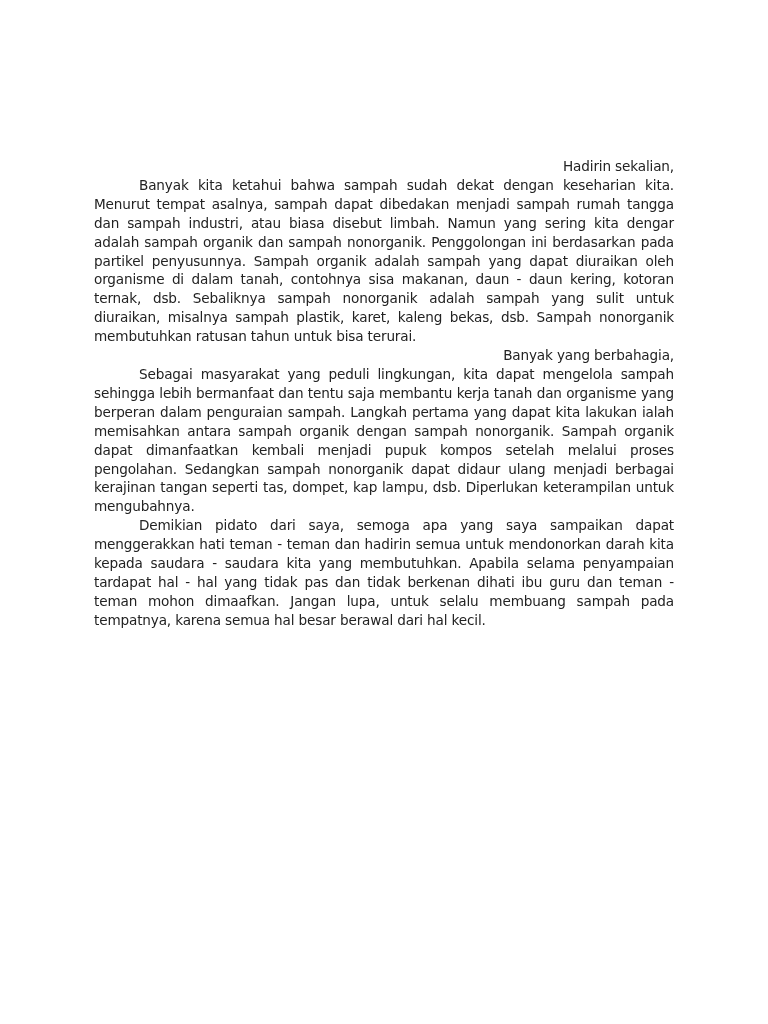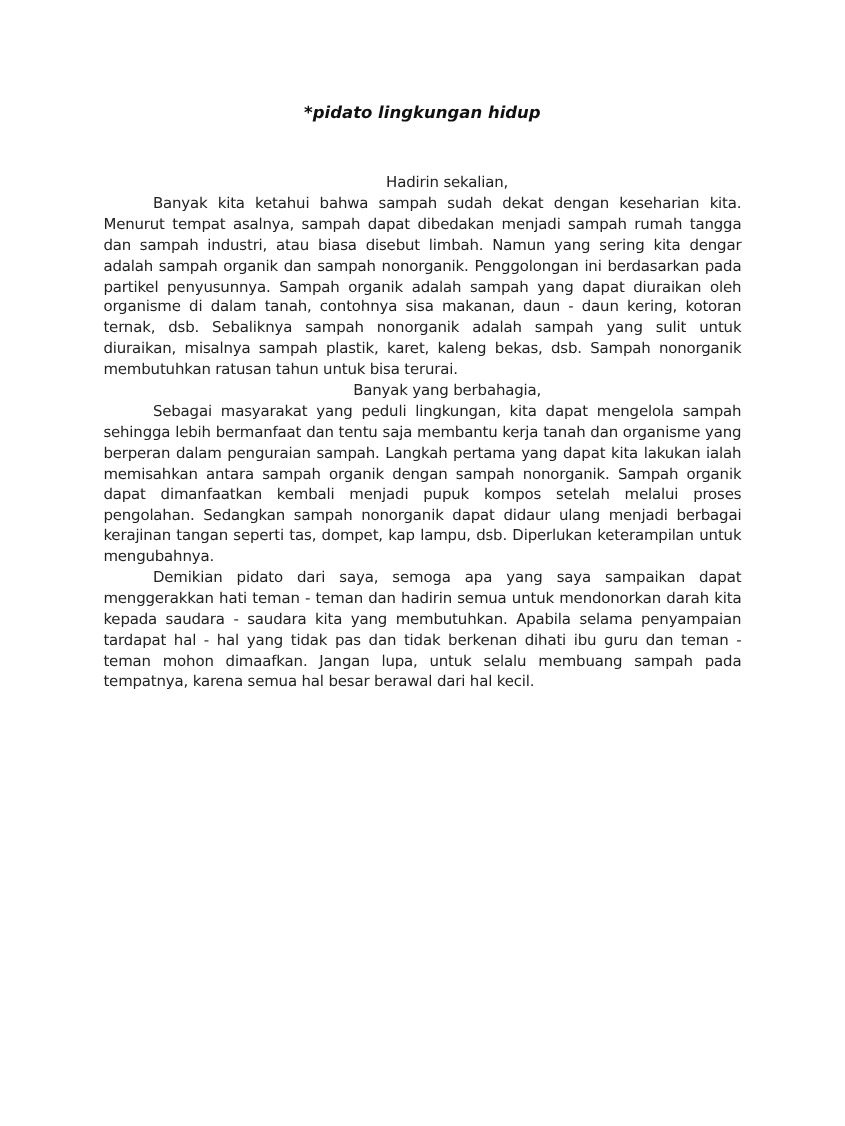--- a/index.html
+++ b/index.html
@@ -17,31 +17,30 @@
   .greeting {
     position: absolute; top: 128px; left: 0; width: 768px; text-align: center;
     font-size: 14px; color: #222;
   }
   .body {
     position: absolute; top: 157px; left: 94px; width: 580px;
     font-size: 13.6px; line-height: 18.9px; text-align: justify; color: #222;
     letter-spacing: -0.15px;
   }
   .body p { margin: 0; text-indent: 45px; }
-  .body p.salute { text-align: center; }
+  .body p.salute { text-align: right; }
   .closing {
     position: absolute; top: 853px; left: 0; width: 768px; text-align: center;
     font-family: "Liberation Sans", sans-serif; font-size: 17px; color: #222;
   }
 </style>
 </head>
 <body>
 
 <div class="page">
-  <div class="title">*pidato lingkungan hidup</div>
   <div class="body">
     <p class="salute">Hadirin sekalian,</p>
     <p>Banyak kita ketahui bahwa sampah sudah dekat dengan keseharian kita. Menurut tempat asalnya, sampah dapat dibedakan menjadi sampah rumah tangga dan sampah industri, atau biasa disebut limbah. Namun yang sering kita dengar adalah sampah organik dan sampah nonorganik. Penggolongan ini berdasarkan pada partikel penyusunnya. Sampah organik adalah sampah yang dapat diuraikan oleh organisme di dalam tanah, contohnya sisa makanan, daun - daun kering, kotoran ternak, dsb. Sebaliknya sampah nonorganik adalah sampah yang sulit untuk diuraikan, misalnya sampah plastik, karet, kaleng bekas, dsb. Sampah nonorganik membutuhkan ratusan tahun untuk bisa terurai.</p>
     <p class="salute">Banyak yang berbahagia,</p>
     <p>Sebagai masyarakat yang peduli lingkungan, kita dapat mengelola sampah sehingga lebih bermanfaat dan tentu saja membantu kerja tanah dan organisme yang berperan dalam penguraian sampah. Langkah pertama yang dapat kita lakukan ialah memisahkan antara sampah organik dengan sampah nonorganik. Sampah organik dapat dimanfaatkan kembali menjadi pupuk kompos setelah melalui proses pengolahan. Sedangkan sampah nonorganik dapat didaur ulang menjadi berbagai kerajinan tangan seperti tas, dompet, kap lampu, dsb. Diperlukan keterampilan untuk mengubahnya.</p>
     <p>Demikian pidato dari saya, semoga apa yang saya sampaikan dapat menggerakkan hati teman - teman dan hadirin semua untuk mendonorkan darah kita kepada saudara - saudara kita yang membutuhkan. Apabila selama penyampaian tardapat hal - hal yang tidak pas dan tidak berkenan dihati ibu guru dan teman - teman mohon dimaafkan. Jangan lupa, untuk selalu membuang sampah pada tempatnya, karena semua hal besar berawal dari hal kecil.</p>
   </div>
 </div>
 
 </body></html>

